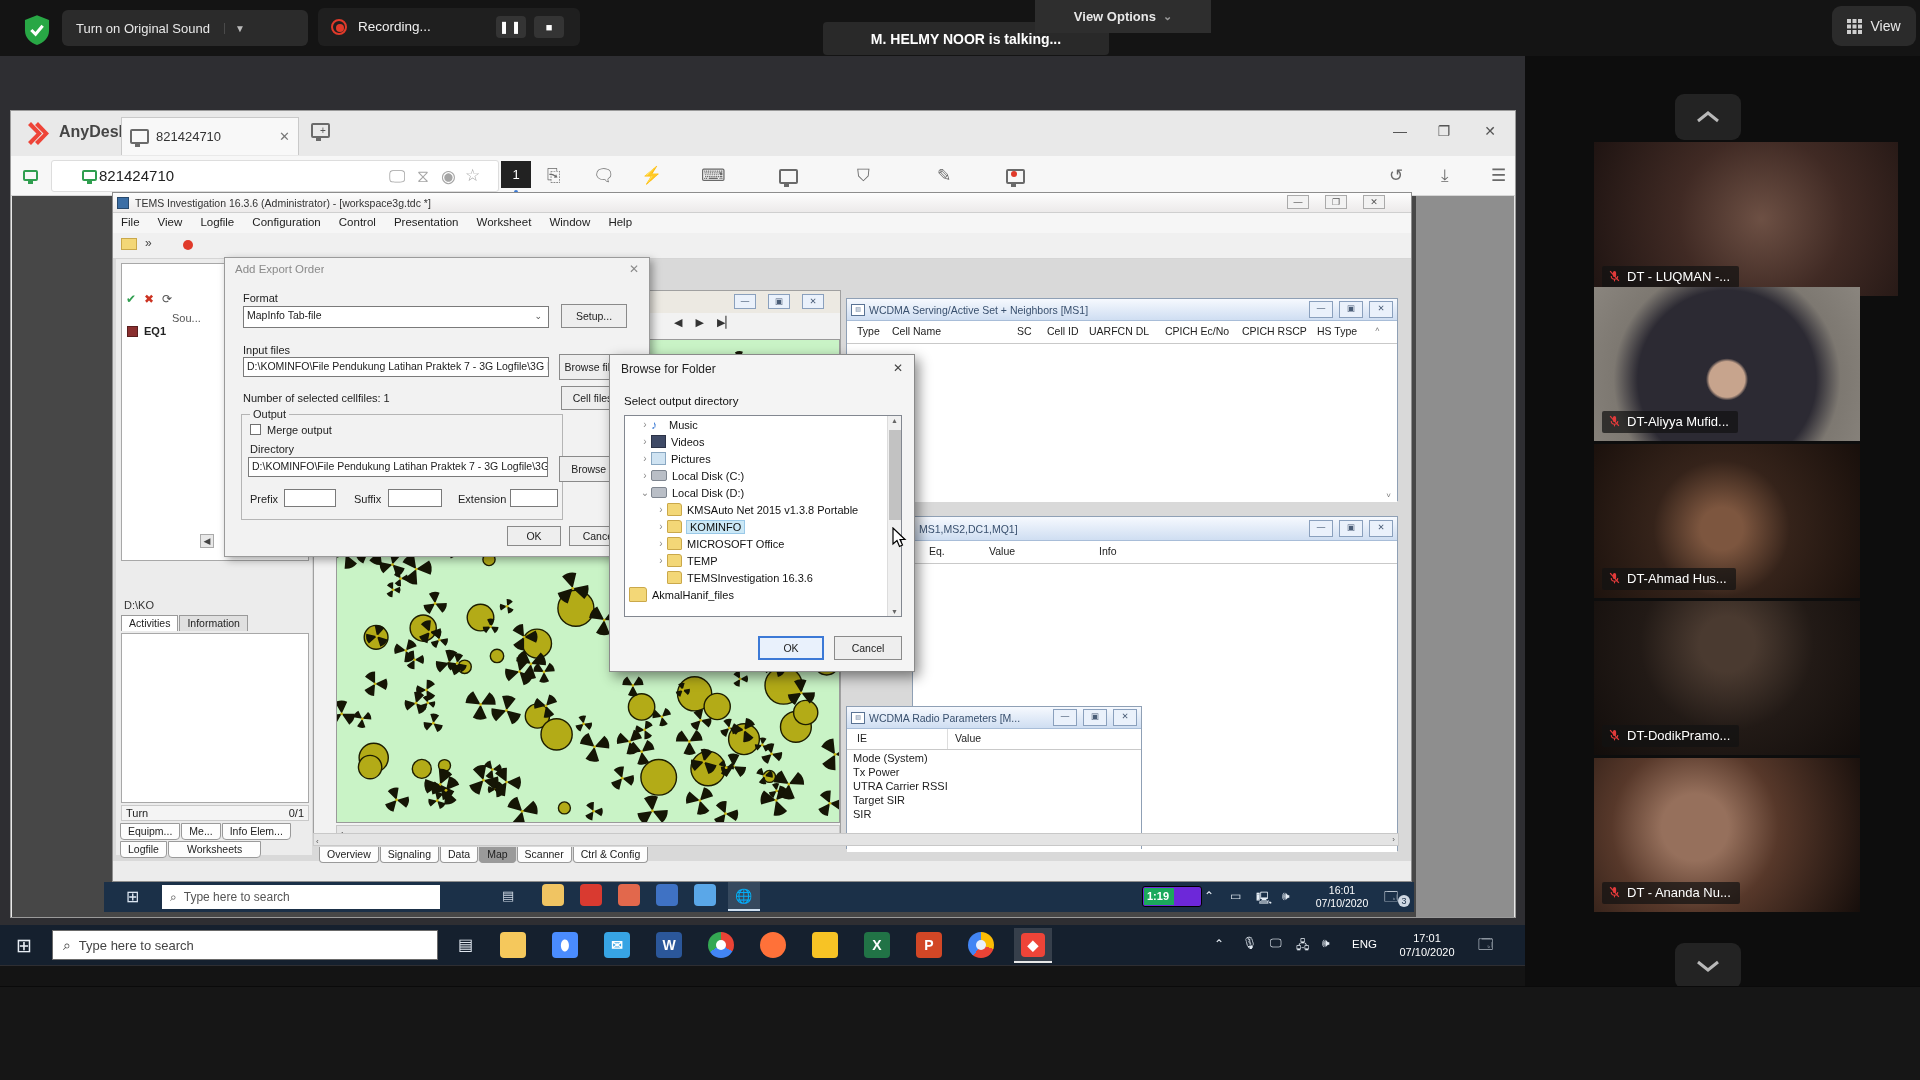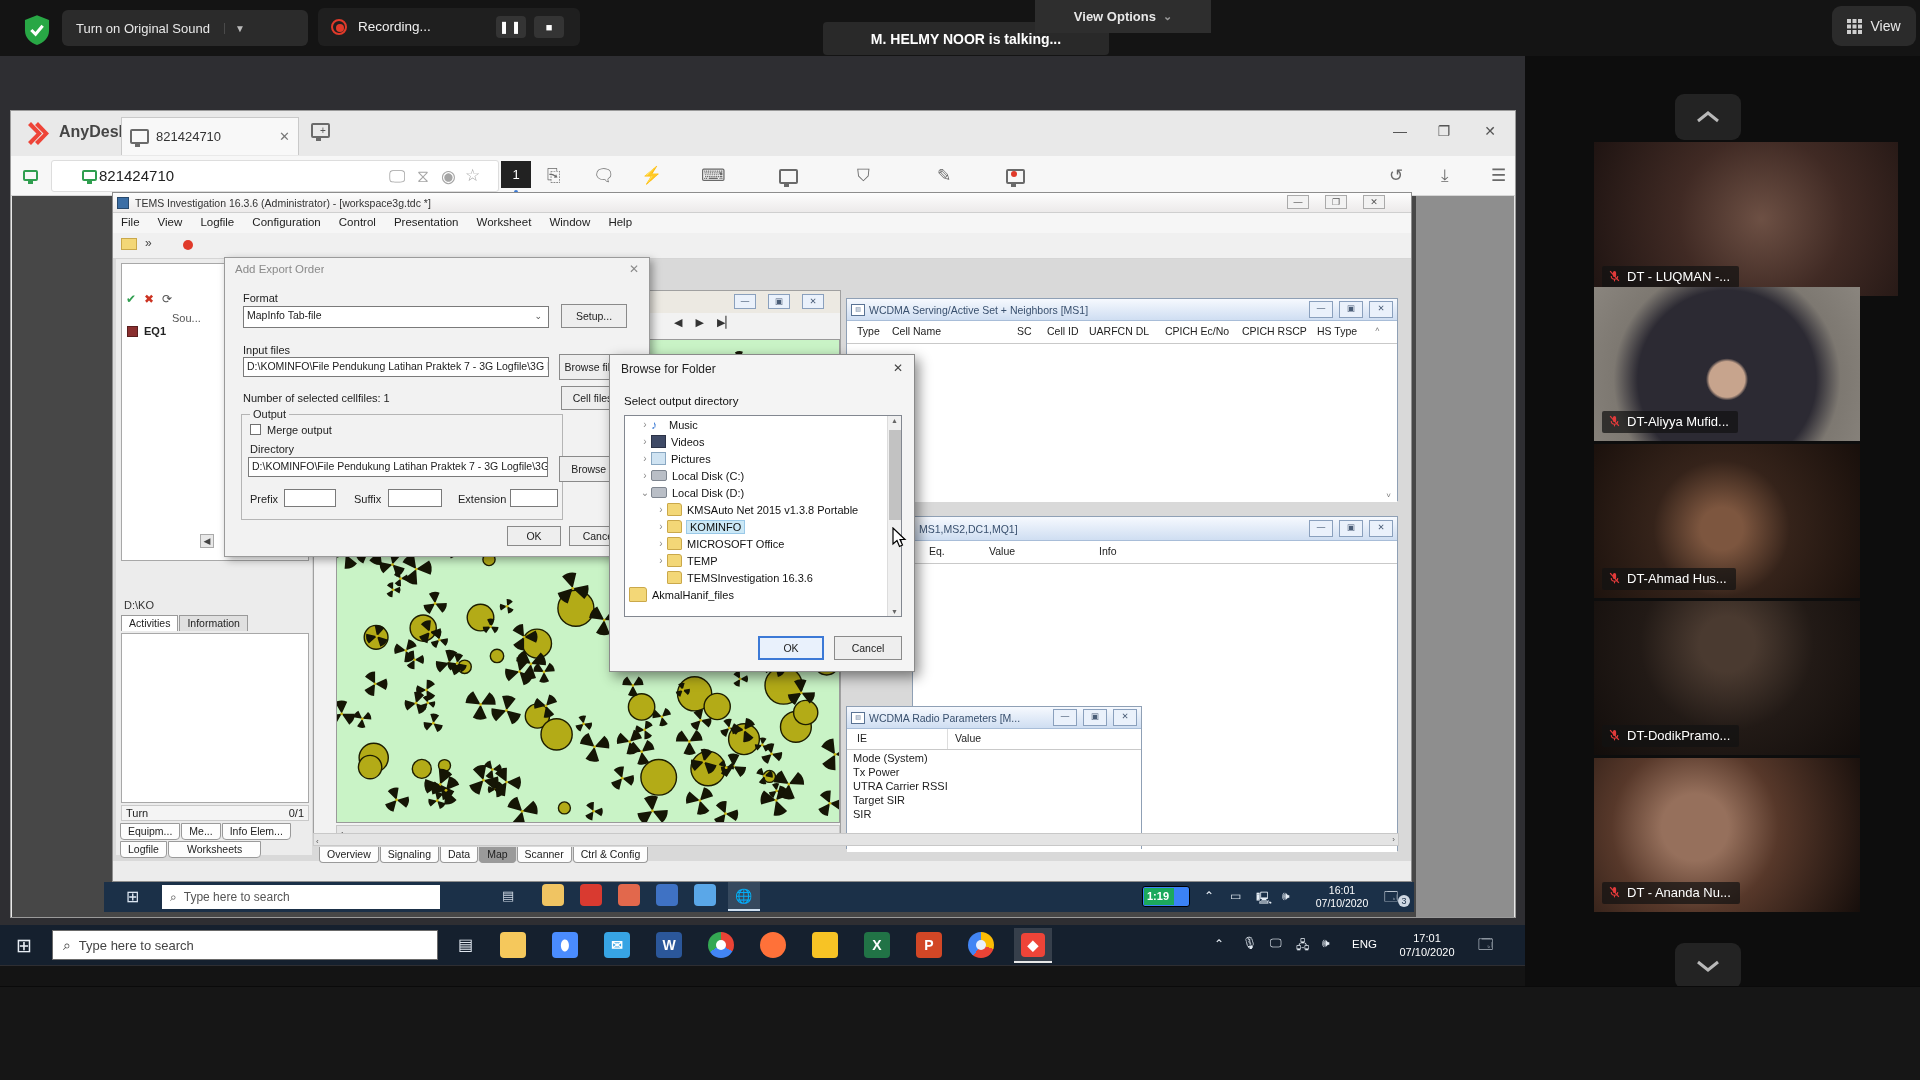--- a/index.html
+++ b/index.html
@@ -808,21 +808,21 @@
     <span style="color:#555;font-size:12px;">⌕</span>
     <span class="txt" style="color:#555;font-size:12px;">Type here to search</span>
   </div>
   <span class="a" style="left:398px;top:6px;color:#cfd8e3;font-size:13px;">▤</span>
   <span class="a tbar-ic" style="left:438px;top:2px;background:#f0c462;width:22px;height:22px;"></span>
   <span class="a tbar-ic" style="left:476px;top:2px;background:#d93a30;width:22px;height:22px;"></span>
   <span class="a tbar-ic" style="left:514px;top:2px;background:#e2684c;width:22px;height:22px;"></span>
   <span class="a tbar-ic" style="left:552px;top:2px;background:#3f72c4;width:22px;height:22px;"></span>
   <span class="a tbar-ic" style="left:590px;top:2px;background:#5aa7e8;width:22px;height:22px;"></span>
   <span class="a" style="left:624px;top:0;width:32px;height:29px;background:rgba(255,255,255,.12);border-bottom:2px solid #cfe0f0;display:flex;align-items:center;justify-content:center;color:#dce6f2;font-size:14px;">🌐</span>
-  <div class="a" style="left:1038px;top:4px;width:48px;height:21px;background:#3b82f6;border:1px solid #000;border-radius:3px;">
+  <div class="a" style="left:1038px;top:4px;width:60px;height:21px;background:#6d28d9;border:1px solid #000;border-radius:3px;">
     <span class="a" style="left:1px;top:1px;width:30px;height:17px;background:#1ca95c;"></span>
     <span class="a" style="left:4px;top:3px;color:#fff;font-size:11px;font-weight:bold;">1:19</span>
   </div>
   <span class="a tray" style="left:1100px;top:7px;">⌃</span>
   <span class="a tray" style="left:1126px;top:7px;">▭</span>
   <span class="a tray" style="left:1152px;top:7px;">🖳</span>
   <span class="a tray" style="left:1178px;top:7px;">🕪</span>
   <div class="a" style="left:1206px;top:2px;width:64px;color:#fff;font-size:10.5px;text-align:center;line-height:13px;">
     <div>16:01</div>
     <div>07/10/2020</div>

